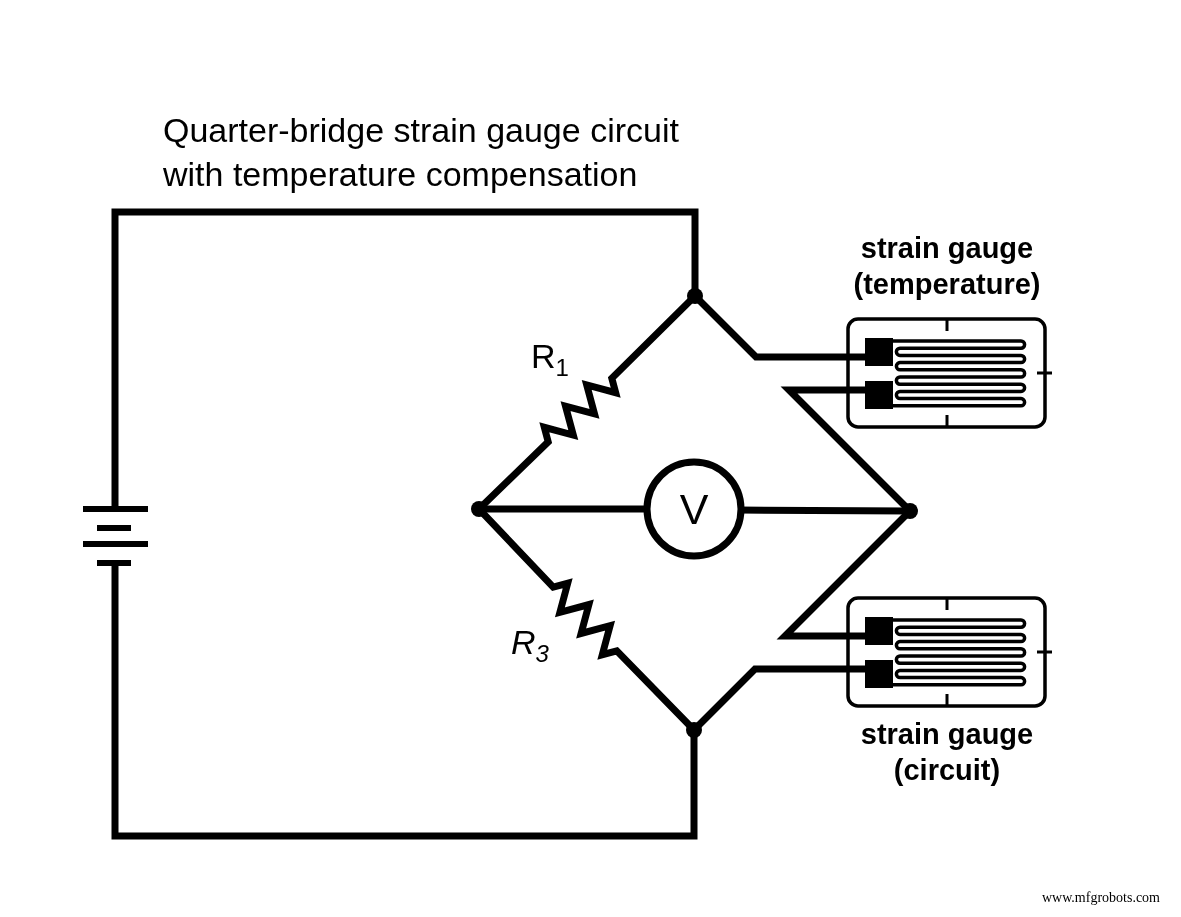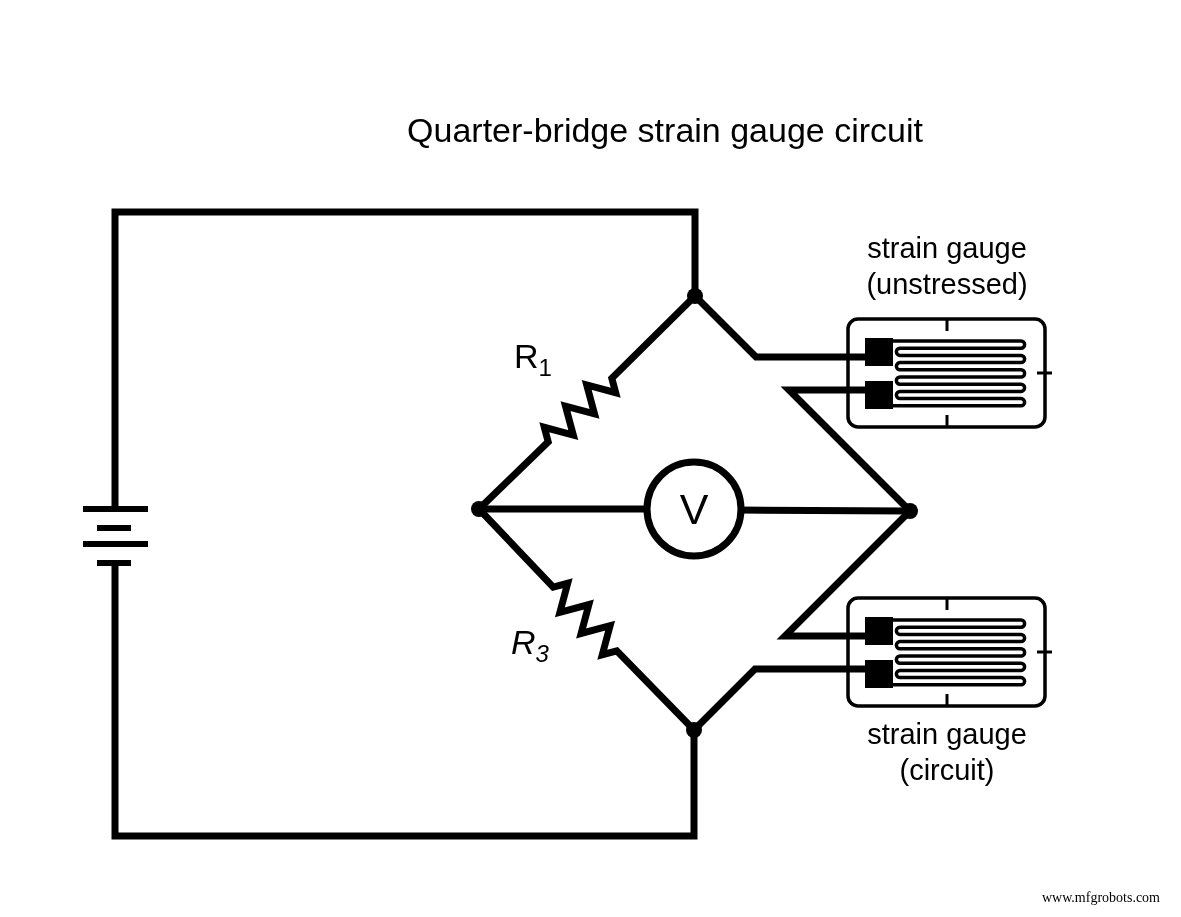--- a/index.html
+++ b/index.html
@@ -3,34 +3,34 @@
 <meta charset="utf-8">
 <style>
   html,body{margin:0;padding:0;background:#fff;}
   .canvas{
     position:relative;width:1181px;height:917px;background:#ffffff;
     font-family:"Liberation Sans",sans-serif;color:#000;overflow:hidden;
   }
   .canvas svg{position:absolute;left:0;top:0;}
   .lbl{position:absolute;color:#000;}
   .title{
-    left:163px;top:108px;width:760px;text-align:right;
+    left:163px;top:108px;width:760px;text-align:left;
     font-size:34px;line-height:1.3;letter-spacing:0px;
   }
   .title span{display:block;}
   .gauge-label{
     left:827px;width:240px;text-align:center;
-    font-size:29px;line-height:1.24;
+    font-size:29px;line-height:1.24;font-weight:bold;
   }
   .gauge-label span{display:block;}
   .gauge-label.top{top:231px;}
   .gauge-label.bottom{top:717px;}
   .rlabel{font-size:34px;}
   .rlabel sub{font-size:24px;line-height:0;}
-  .rlabel.r1{left:514px;top:337px;}
+  .rlabel.r1{left:531px;top:337px;}
   .rlabel.r3{left:511px;top:623px;font-style:italic;}
   .watermark{
     right:21px;bottom:11px;font-family:"Liberation Serif",serif;
     font-size:14px;color:#000;
   }
 </style>
 </head>
 <body>
 
 <div class="canvas">
@@ -89,33 +89,34 @@
       <circle cx="910" cy="511" r="8"></circle>
       <circle cx="694" cy="730" r="8"></circle>
     </g>
 
     <use href="#gauge-symbol"></use>
     <use href="#gauge-symbol" y="279"></use>
   </svg>
 
   <div class="lbl title">
     <span>Quarter-bridge strain gauge circuit</span>
+    <span>with temperature compensation</span>
   </div>
 
   <div class="lbl rlabel r1">
     <span>R</span><sub>1</sub>
   </div>
 
   <div class="lbl rlabel r3">
     <span>R</span><sub>3</sub>
   </div>
 
   <div class="lbl gauge-label top">
     <span>strain gauge</span>
-    <span>(unstressed)</span>
+    <span>(temperature)</span>
   </div>
 
   <div class="lbl gauge-label bottom">
     <span>strain gauge</span>
     <span>(circuit)</span>
   </div>
 
   <div class="lbl watermark">www.mfgrobots.com</div>
 
 </div>

